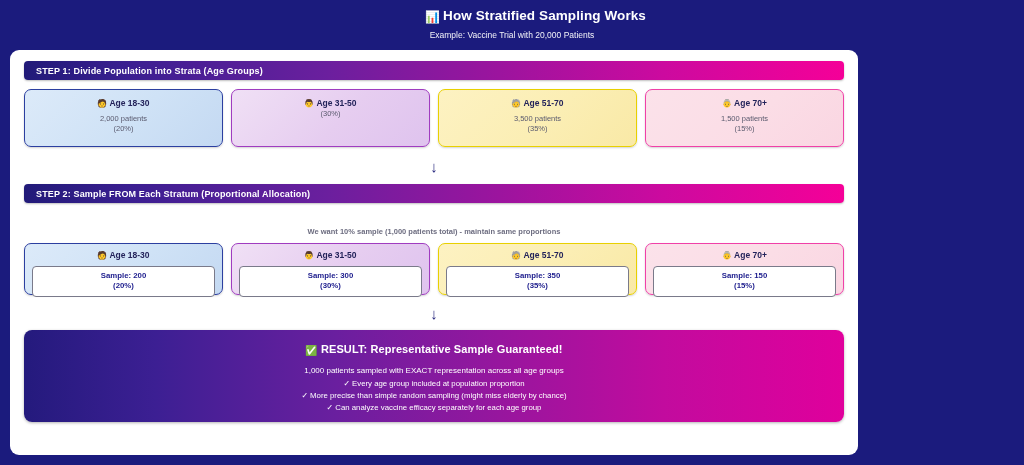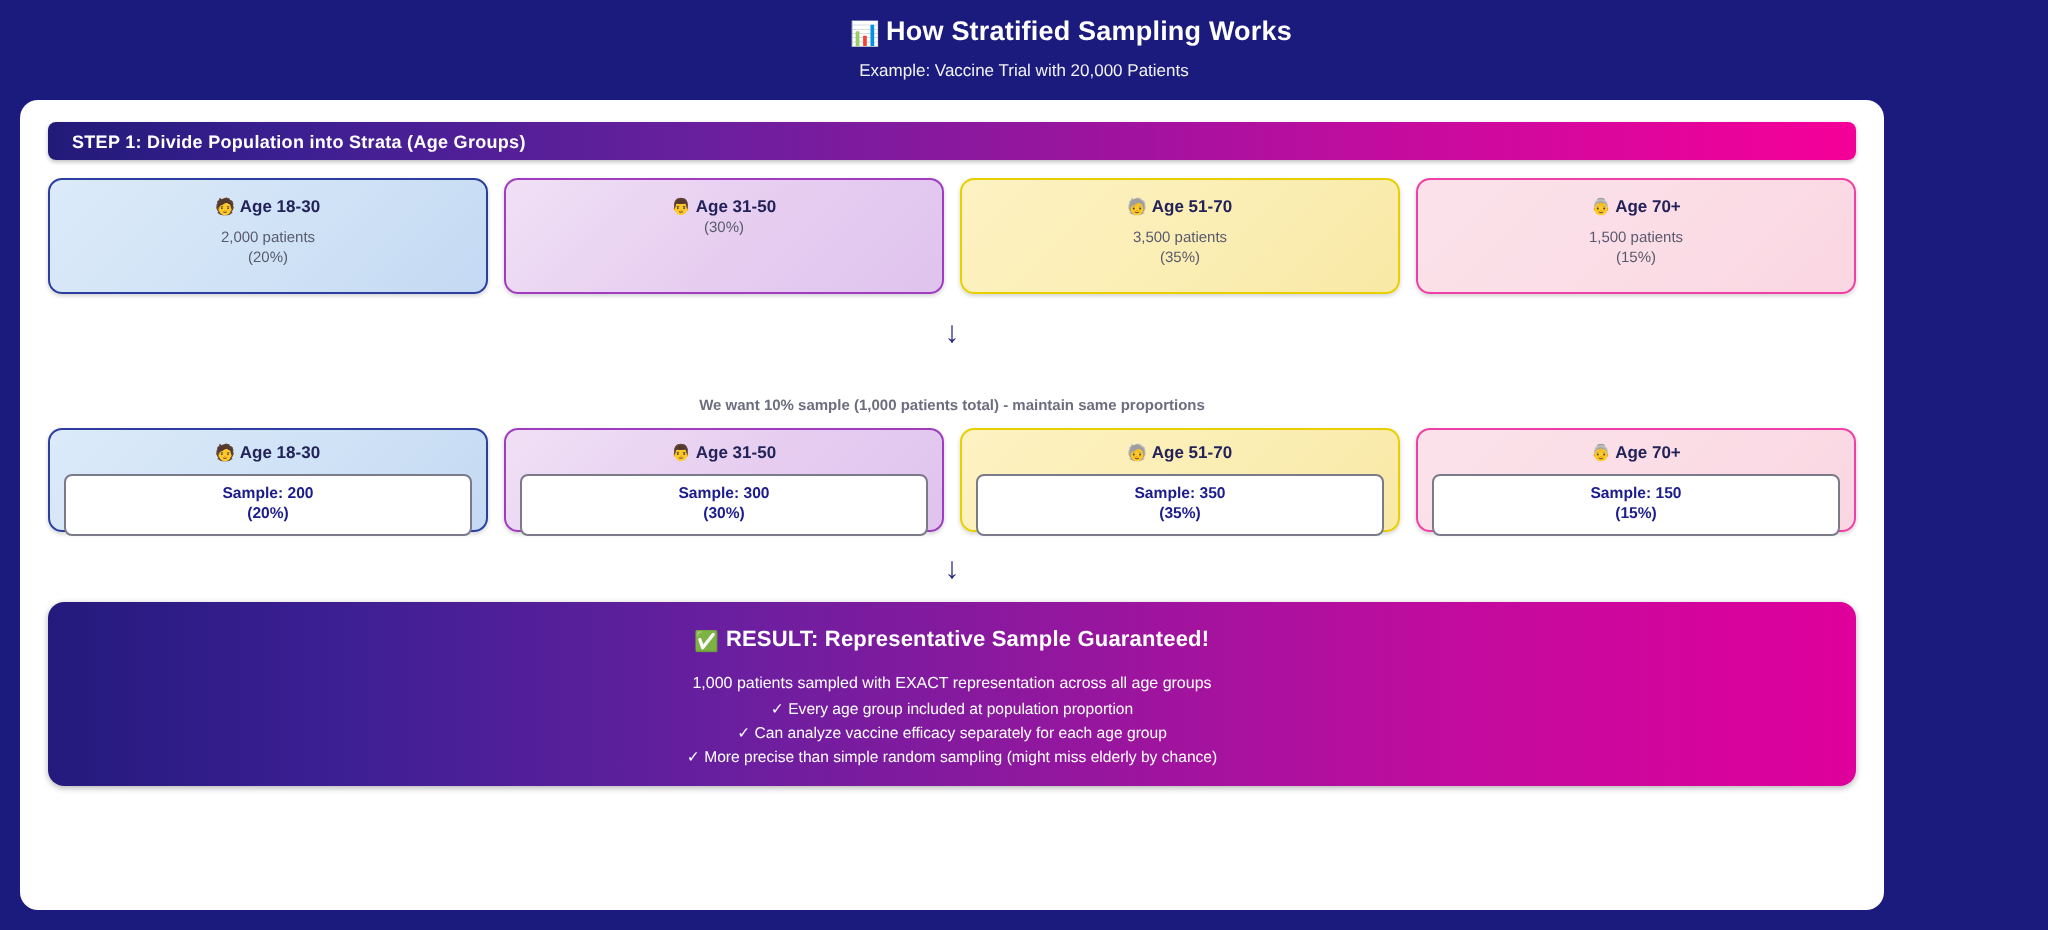--- a/index.html
+++ b/index.html
@@ -47,21 +47,21 @@
     line-height: 12px;
     margin-top: 3px;
     color: #f2f2f8;
   }
 
   
   .card {
     position: absolute;
     left: 10px;
     top: 50px;
-    width: 932px;
+    width: 848px;
     height: 405px;
     background: #ffffff;
     border-radius: 9px;
     box-sizing: border-box;
     padding: 11px 14px 12px 14px;
   }
 
   
   .step-banner {
     height: 19px;
@@ -238,20 +238,23 @@
         </div>
         <div class="s-count">1,500 patients</div>
         <div class="s-pct">(15%)</div>
       </div>
     </div>
 
     <div class="arrow-wrap arrow-1">
       <span class="arrow">↓</span>
     </div>
 
+    <div class="step-banner">
+      <span class="step-banner-label">STEP 2: Sample FROM Each Stratum (Proportional Allocation)</span>
+    </div>
 
     <div class="note">We want 10% sample (1,000 patients total) - maintain same proportions</div>
 
     <div class="strata-row strata-row2">
       <div class="stratum s2 c-blue">
         <div class="s-title">
           <span class="dot">🧑</span><span>Age 18-30</span>
         </div>
         <div class="sample-box">
           <div class="sb-line">Sample: 200</div>
@@ -290,18 +293,18 @@
     <div class="arrow-wrap arrow-2">
       <span class="arrow">↓</span>
     </div>
 
     <div class="result">
       <div class="result-title">
         <span class="ricon">✅</span><span>RESULT: Representative Sample Guaranteed!</span>
       </div>
       <div class="result-sub">1,000 patients sampled with EXACT representation across all age groups</div>
       <div class="result-bullet">✓ Every age group included at population proportion</div>
+      <div class="result-bullet">✓ More precise than simple random sampling (might miss elderly by chance)</div>
       <div class="result-bullet">✓ Can analyze vaccine efficacy separately for each age group</div>
-      <div class="result-bullet">✓ More precise than simple random sampling (might miss elderly by chance)</div>
     </div>
 
   </div>
 </div>
 
 </body></html>

